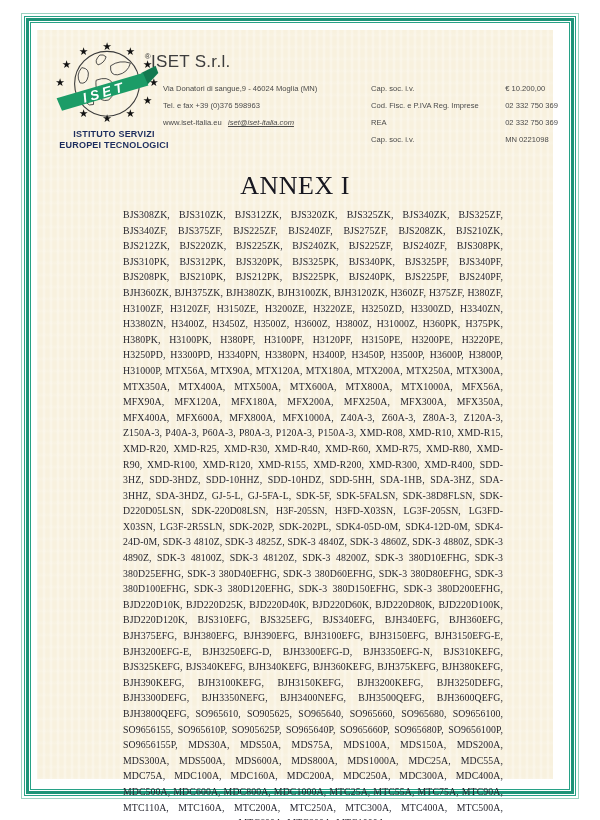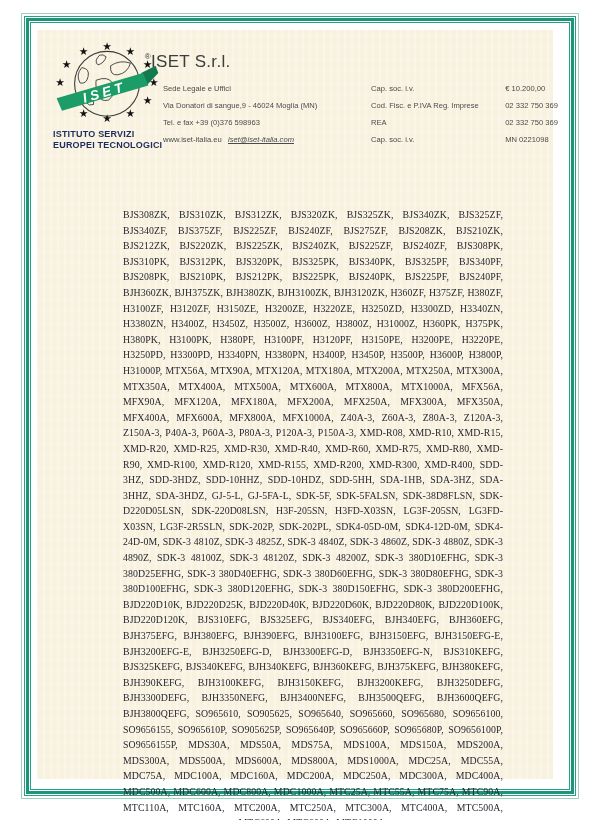--- a/index.html
+++ b/index.html
@@ -11,21 +11,21 @@
   .f2{width:100%;height:100%;border:1px solid #27a186;padding:1px;}
   .f3{width:100%;height:100%;border:3px solid #1e9478;padding:1px;}
   .f4{width:100%;height:100%;border:1px solid #27a186;padding:7px 16px 10px 6px;}
   .content{position:relative;width:100%;height:100%;background:#f8f1de;
     background-image:
       repeating-linear-gradient(90deg, rgba(255,255,255,.38) 0px, rgba(255,255,255,0) 2px, rgba(255,255,255,0) 5px, rgba(255,255,255,.38) 7px),
       repeating-linear-gradient(0deg, rgba(255,255,255,.14) 0px, rgba(255,255,255,0) 3px, rgba(255,255,255,0) 9px, rgba(255,255,255,.14) 12px);
   }
   
   .logo-svg{position:absolute;left:16px;top:8px;width:108px;height:88px;}
-  .institute{position:absolute;left:16px;top:99px;width:152px;text-align:left;
+  .institute{position:absolute;left:1px;top:99px;width:152px;text-align:center;
     font-weight:bold;font-size:9px;line-height:10.5px;letter-spacing:.2px;color:#1d2d5e;}
   
   .company{position:absolute;left:114px;top:22px;font-size:17px;color:#3d3d3d;letter-spacing:.3px;}
   .addr{position:absolute;left:126px;top:50px;font-size:7.6px;color:#4b4b4b;}
   .addr div{height:17px;line-height:17px;white-space:nowrap;}
   .u{text-decoration:underline;font-style:italic;}
   .registry{position:absolute;left:314px;top:50px;font-size:7.6px;color:#4b4b4b;}
   .registry .row{height:17px;line-height:17px;white-space:nowrap;}
   .registry .lbl{display:inline-block;width:104px;margin-left:20px;}
   .registry .val{display:inline-block;margin-left:28px;}
@@ -76,21 +76,20 @@
               </g>
               <text x="102" y="23" font-size="9" fill="#333333">®</text>
             </svg>
             <div class="institute">
               <div>ISTITUTO SERVIZI</div>
               <div>EUROPEI TECNOLOGICI</div>
             </div>
 
             <div class="company">ISET S.r.l.</div>
             <div class="addr">
-              <div>Sede Legale e Uffici</div>
               <div>Via Donatori di sangue,9 - 46024 Moglia (MN)</div>
               <div>Tel. e fax +39 (0)376 598963</div>
               <div>
                 <span>www.iset-italia.eu</span>&nbsp;&nbsp;
                 <span class="u">iset@iset-italia.com</span>
               </div>
             </div>
 
             <div class="registry">
               <div class="row">
@@ -104,20 +103,21 @@
               <div class="row">
                 <span class="lbl">REA</span>
                 <span class="val">02 332 750 369</span>
               </div>
               <div class="row">
                 <span class="lbl">Cap. soc. i.v.</span>
                 <span class="val">MN 0221098</span>
               </div>
             </div>
 
+            <div class="title">ANNEX I</div>
             <div class="models">BJS308ZK, BJS310ZK, BJS312ZK, BJS320ZK, BJS325ZK, BJS340ZK, BJS325ZF, BJS340ZF, BJS375ZF, BJS225ZF, BJS240ZF, BJS275ZF, BJS208ZK, BJS210ZK, BJS212ZK, BJS220ZK, BJS225ZK, BJS240ZK, BJS225ZF, BJS240ZF, BJS308PK, BJS310PK, BJS312PK, BJS320PK, BJS325PK, BJS340PK, BJS325PF, BJS340PF, BJS208PK, BJS210PK, BJS212PK, BJS225PK, BJS240PK, BJS225PF, BJS240PF, BJH360ZK, BJH375ZK, BJH380ZK, BJH3100ZK, BJH3120ZK, H360ZF, H375ZF, H380ZF, H3100ZF, H3120ZF, H3150ZE, H3200ZE, H3220ZE, H3250ZD, H3300ZD, H3340ZN, H3380ZN, H3400Z, H3450Z, H3500Z, H3600Z, H3800Z, H31000Z, H360PK, H375PK, H380PK, H3100PK, H380PF, H3100PF, H3120PF, H3150PE, H3200PE, H3220PE, H3250PD, H3300PD, H3340PN, H3380PN, H3400P, H3450P, H3500P, H3600P, H3800P, H31000P, MTX56A, MTX90A, MTX120A, MTX180A, MTX200A, MTX250A, MTX300A, MTX350A, MTX400A, MTX500A, MTX600A, MTX800A, MTX1000A, MFX56A, MFX90A, MFX120A, MFX180A, MFX200A, MFX250A, MFX300A, MFX350A, MFX400A, MFX600A, MFX800A, MFX1000A, Z40A-3, Z60A-3, Z80A-3, Z120A-3, Z150A-3, P40A-3, P60A-3, P80A-3, P120A-3, P150A-3, XMD-R08, XMD-R10, XMD-R15, XMD-R20, XMD-R25, XMD-R30, XMD-R40, XMD-R60, XMD-R75, XMD-R80, XMD-R90, XMD-R100, XMD-R120, XMD-R155, XMD-R200, XMD-R300, XMD-R400, SDD-3HZ, SDD-3HDZ, SDD-10HHZ, SDD-10HDZ, SDD-5HH, SDA-1HB, SDA-3HZ, SDA-3HHZ, SDA-3HDZ, GJ-5-L, GJ-5FA-L, SDK-5F, SDK-5FALSN, SDK-38D8FLSN, SDK-D220D05LSN, SDK-220D08LSN, H3F-205SN, H3FD-X03SN, LG3F-205SN, LG3FD-X03SN, LG3F-2R5SLN, SDK-202P, SDK-202PL, SDK4-05D-0M, SDK4-12D-0M, SDK4-24D-0M, SDK-3 4810Z, SDK-3 4825Z, SDK-3 4840Z, SDK-3 4860Z, SDK-3 4880Z, SDK-3 4890Z, SDK-3 48100Z, SDK-3 48120Z, SDK-3 48200Z, SDK-3 380D10EFHG, SDK-3 380D25EFHG, SDK-3 380D40EFHG, SDK-3 380D60EFHG, SDK-3 380D80EFHG, SDK-3 380D100EFHG, SDK-3 380D120EFHG, SDK-3 380D150EFHG, SDK-3 380D200EFHG, BJD220D10K, BJD220D25K, BJD220D40K, BJD220D60K, BJD220D80K, BJD220D100K, BJD220D120K, BJS310EFG, BJS325EFG, BJS340EFG, BJH340EFG, BJH360EFG, BJH375EFG, BJH380EFG, BJH390EFG, BJH3100EFG, BJH3150EFG, BJH3150EFG-E, BJH3200EFG-E, BJH3250EFG-D, BJH3300EFG-D, BJH3350EFG-N, BJS310KEFG, BJS325KEFG, BJS340KEFG, BJH340KEFG, BJH360KEFG, BJH375KEFG, BJH380KEFG, BJH390KEFG, BJH3100KEFG, BJH3150KEFG, BJH3200KEFG, BJH3250DEFG, BJH3300DEFG, BJH3350NEFG, BJH3400NEFG, BJH3500QEFG, BJH3600QEFG, BJH3800QEFG, SO965610, SO905625, SO965640, SO965660, SO965680, SO9656100, SO9656155, SO965610P, SO905625P, SO965640P, SO965660P, SO965680P, SO9656100P, SO9656155P, MDS30A, MDS50A, MDS75A, MDS100A, MDS150A, MDS200A, MDS300A, MDS500A, MDS600A, MDS800A, MDS1000A, MDC25A, MDC55A, MDC75A, MDC100A, MDC160A, MDC200A, MDC250A, MDC300A, MDC400A, MDC500A, MDC600A, MDC800A, MDC1000A, MTC25A, MTC55A, MTC75A, MTC90A, MTC110A, MTC160A, MTC200A, MTC250A, MTC300A, MTC400A, MTC500A, MTC600A, MTC800A, MTC1000A.</div>
 
           </div>
         </div>
       </div>
     </div>
   </div>
 </div>
 
 </body></html>

